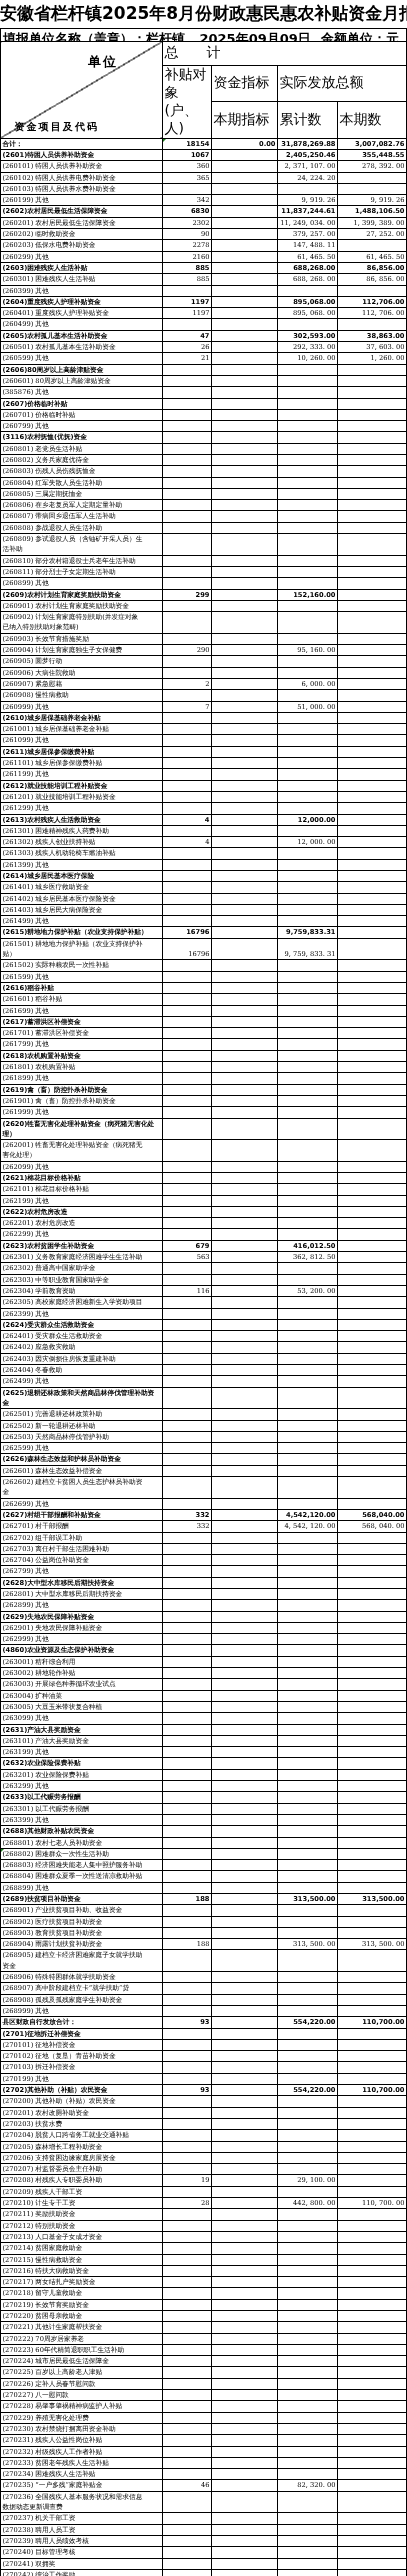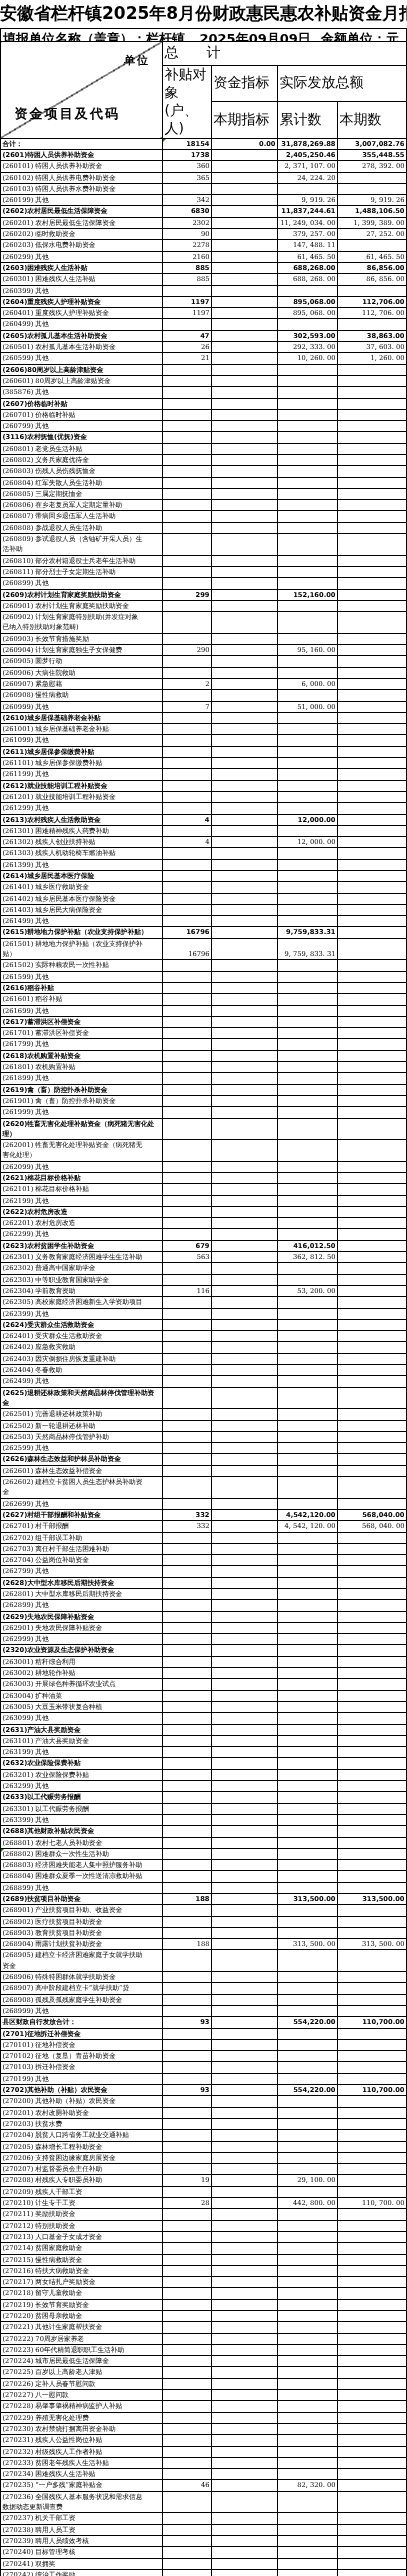--- a/index.html
+++ b/index.html
@@ -9,22 +9,22 @@
   table.sheet td { border:0.5px solid #000; padding:0 1.5px; overflow:hidden; }
   
   td.info-cell { height:12px; position:relative; font-size:13px; font-weight:bold; vertical-align:middle; }
   .info-left { position:absolute; left:2.1px; top:1px; }
   .info-date { position:absolute; left:49%; top:1px;text-decoration:underline; }
   .info-unit { position:absolute; left:79%; top:1px; }
   
   td.hcell { text-align:left; vertical-align:middle; font-weight:normal; font-size:14px; }
   td.diag { position:relative; padding:0;
     background-image:linear-gradient(to bottom right, transparent calc(50% - 0.5px), #000 calc(50% - 0.5px), #000 calc(50% + 0.5px), transparent calc(50% + 0.5px)); }
-  .diag-unit { position:absolute; top:11.3px; left:87px; font-weight:bold; font-size:11px; letter-spacing:2.1px;margin-left:36px; }
-  .diag-project { position:absolute; bottom:15px; left:13.4px; font-weight:bold; font-size:13px; letter-spacing:2.1px; }
+  .diag-unit { position:absolute; top:11.3px; left:87px; font-weight:bold; font-size:13px; letter-spacing:2.1px; }
+  .diag-project { position:absolute; bottom:4px; left:13.4px; font-weight:bold; font-size:10px; letter-spacing:2.1px; }
   .h1 { height:23px; } .h2 { height:14px; } .h3 { height:17px; }
   
   tbody.grid td { height:10.3px; font-size:6.7px; line-height:10.3px; vertical-align:bottom;
     font-family:"DejaVu Serif", serif; font-weight:normal; }
   tbody.grid td.lbl { text-align:left; white-space:pre-wrap; }
   tbody.grid td.num { text-align:right; white-space:nowrap; }
   tbody.grid tr.bold-row td { font-family:"DejaVu Sans", sans-serif; font-weight:bold; }
   td.flag { position:relative;margin-top:30px; }
   td.flag::before { content:""; position:absolute; left:0; top:0; width:0; height:0;
     border-top:3.1px solid #1d7d1d; border-right:3.1px solid transparent; }
@@ -71,21 +71,21 @@
   <tbody class="grid">
       <tr class="bold-row">
         <td class="lbl">合计：</td>
         <td class="num flag">18154</td>
         <td class="num">0.00</td>
         <td class="num">31,878,269.88</td>
         <td class="num">3,007,082.76</td>
       </tr>
       <tr class="bold-row">
         <td class="lbl">(2601)特困人员供养补助资金</td>
-        <td class="num">1738</td>
+        <td class="num">1067</td>
         <td class="num"></td>
         <td class="num">2,405,250.46</td>
         <td class="num">355,448.55</td>
       </tr>
       <tr>
         <td class="lbl">(260101) 特困人员供养补助资金</td>
         <td class="num">360</td>
         <td class="num"></td>
         <td class="num">2, 371, 107. 00</td>
         <td class="num">278, 392. 00</td>
@@ -959,21 +959,21 @@
         <td class="num"></td>
       </tr>
       <tr>
         <td class="lbl">(262999) 其他</td>
         <td class="num"></td>
         <td class="num"></td>
         <td class="num"></td>
         <td class="num"></td>
       </tr>
       <tr class="bold-row">
-        <td class="lbl">(2320)农业资源及生态保护补助资金</td>
+        <td class="lbl">(4860)农业资源及生态保护补助资金</td>
         <td class="num"></td>
         <td class="num"></td>
         <td class="num"></td>
         <td class="num"></td>
       </tr>
       <tr>
         <td class="lbl">(263001) 秸秆综合利用</td>
         <td class="num"></td>
         <td class="num"></td>
         <td class="num"></td>

